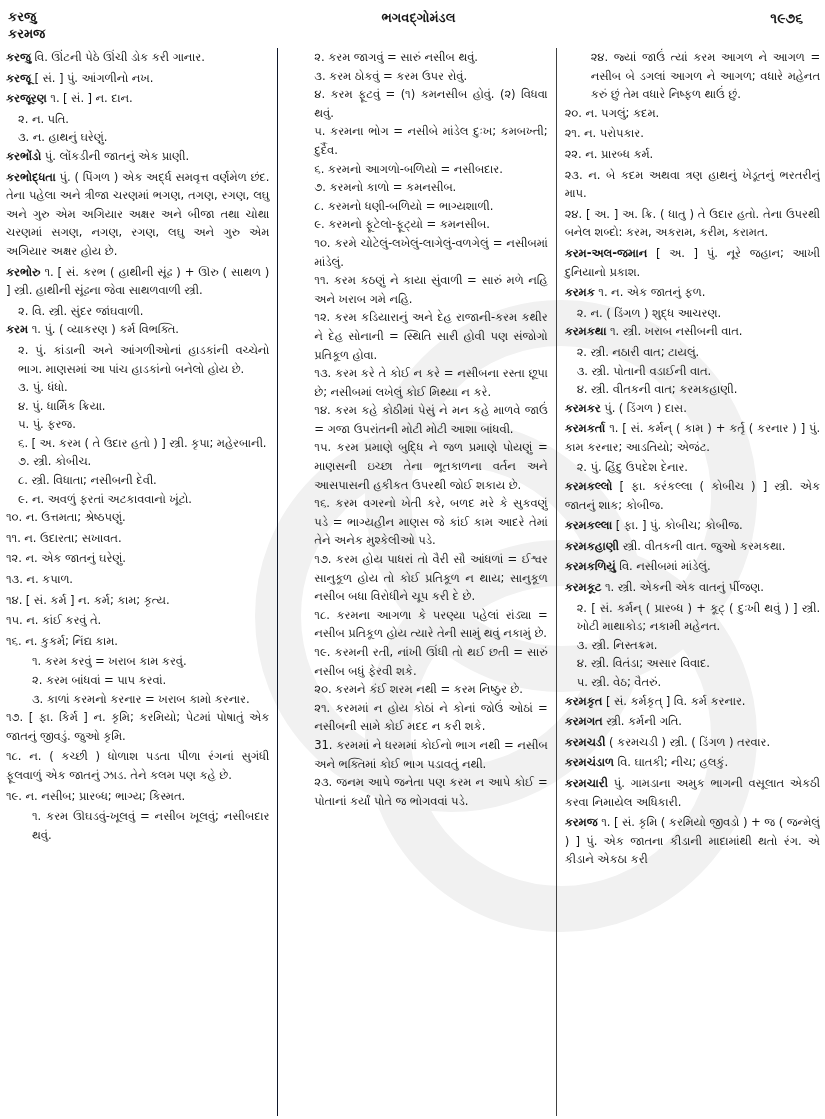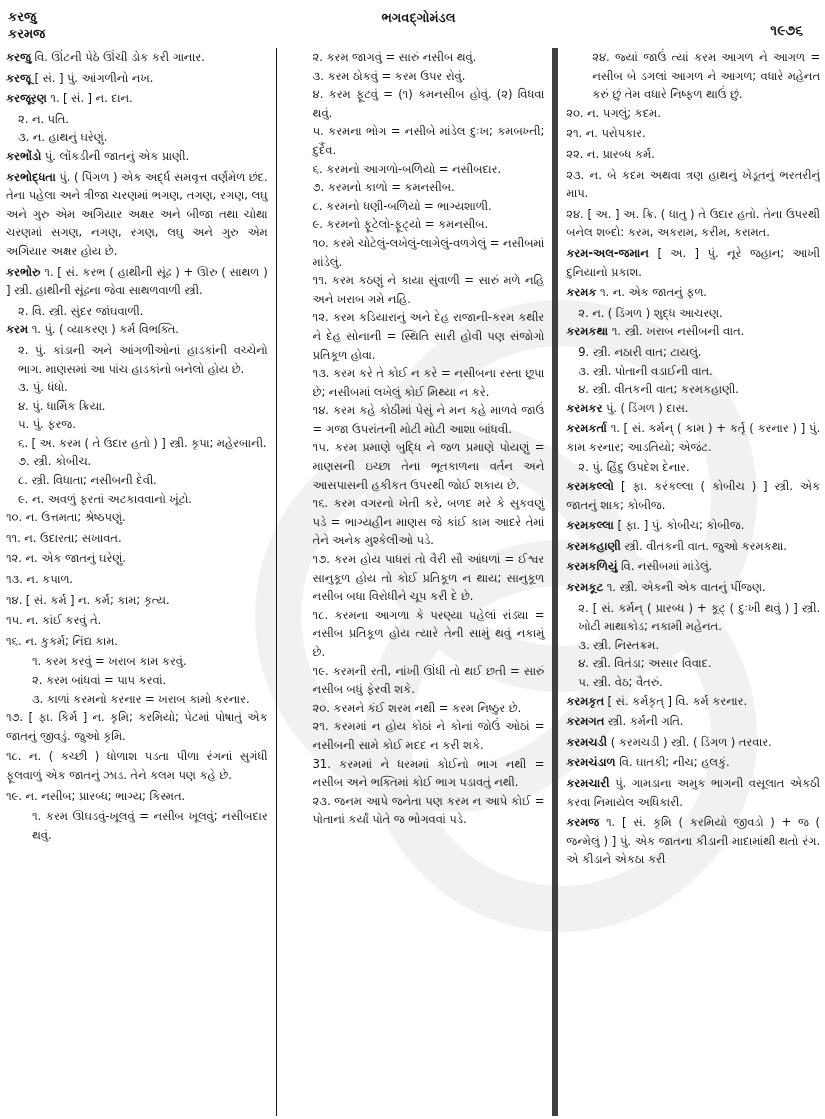--- a/index.html
+++ b/index.html
@@ -13,26 +13,26 @@
     position: absolute; left: 255px; top: 300px; width: 420px; height: 560px;
     pointer-events: none; z-index: 0;
   }
   .watermark div {
     position: absolute; border-radius: 50%;
     border: 46px solid #f1f1f1;
   }
   .header { position: absolute; top: 6px; left: 0; width: 825px; height: 40px; z-index: 1; }
   .hdr-left { position: absolute; left: 8px; top: 2px; font-weight: bold; font-size: 13px; line-height: 17px; }
   .hdr-center { position: absolute; left: 12px; right: 0; top: 4px; text-align: center; font-weight: bold; font-size: 13px; }
-  .hdr-right { position: absolute; right: 22px; top: 16px; font-weight: bold; font-size: 14px; }
+  .hdr-right { position: absolute; right: 22px; top: 4px; font-weight: bold; font-size: 14px; }
   .columns { position: absolute; top: 48px; left: 6px; width: 814px; height: 1068px; display: flex; z-index: 1; }
   .col { overflow: hidden; font-size: 11.6px; line-height: 18.6px; letter-spacing: -0.1px; }
   .col1 { width: 266px; padding-right: 8px; }
   .col2 { width: 262px; padding: 0 8px 0 10px; border-left: 1px solid #0f172a; }
-  .col3 { width: 258px; padding: 0 0 0 8px; border-left: 6px solid #404040; }
+  .col3 { width: 258px; padding: 0 0 0 8px; border-left: 1px solid #404040; }
   .entry { margin: 0 0 2px 0; text-align: justify; }
   .sub { padding-left: 12px; text-indent: 0; text-align: justify; }
   .phr { padding-left: 26px; text-indent: -0px; text-align: justify; }
   .hw { font-weight: bold; }
 </style>
 </head>
 <body>
 
 <div class="watermark">
   <div style="left:0px;top:120px;width:300px;height:300px;"></div>
@@ -112,21 +112,21 @@
       <div class="phr"><span>૨૪. જ્યાં જાઉં ત્યાં કરમ આગળ ને આગળ = નસીબ બે ડગલાં આગળ ને આગળ; વધારે મહેનત કરું છું તેમ વધારે નિષ્ફળ થાઉં છું.</span></div>
       <div class="entry"><span class="hw-num">૨૦. ન. પગલું; કદમ.</span></div>
       <div class="entry"><span class="hw-num">૨૧. ન. પરોપકાર.</span></div>
       <div class="entry"><span class="hw-num">૨૨. ન. પ્રારબ્ધ કર્મ.</span></div>
       <div class="entry"><span class="hw-num">૨૩. ન. બે કદમ અથવા ત્રણ હાથનું ખેડૂતનું ભરતરીનું માપ.</span></div>
       <div class="entry"><span class="hw-num">૨૪. [ અ. ] અ. ક્રિ. ( ધાતુ ) તે ઉદાર હતો. તેના ઉપરથી બનેલ શબ્દો: કરમ, અકરામ, કરીમ, કરામત.</span></div>
       <div class="entry"><span class="hw">કરમ-અલ-જમાન</span><span> [ અ. ] પું. નૂરે જહાન; આખી દુનિયાનો પ્રકાશ.</span></div>
       <div class="entry"><span class="hw">કરમક</span><span> ૧. ન. એક જાતનું ફળ.</span></div>
       <div class="sub"><span>૨. ન. ( ડિંગળ ) શુદ્ધ આચરણ.</span></div>
       <div class="entry"><span class="hw">કરમકથા</span><span> ૧. સ્ત્રી. ખરાબ નસીબની વાત.</span></div>
-      <div class="sub"><span>9. સ્ત્રી. નઠારી વાત; ટાયલું.</span></div>
+      <div class="sub"><span>૨. સ્ત્રી. નઠારી વાત; ટાયલું.</span></div>
       <div class="sub"><span>૩. સ્ત્રી. પોતાની વડાઈની વાત.</span></div>
       <div class="sub"><span>૪. સ્ત્રી. વીતકની વાત; કરમકહાણી.</span></div>
       <div class="entry"><span class="hw">કરમકર</span><span> પું. ( ડિંગળ ) દાસ.</span></div>
       <div class="entry"><span class="hw">કરમકર્તા</span><span> ૧. [ સં. કર્મન્ ( કામ ) + કર્તૃ ( કરનાર ) ] પું. કામ કરનાર; આડતિયો; એજંટ.</span></div>
       <div class="sub"><span>૨. પું. હિંદુ ઉપદેશ દેનાર.</span></div>
       <div class="entry"><span class="hw">કરમકલ્લો</span><span> [ ફા. કરંકલ્લા ( કોબીચ ) ] સ્ત્રી. એક જાતનું શાક; કોબીજ.</span></div>
       <div class="entry"><span class="hw">કરમકલ્લા</span><span> [ ફા. ] પું. કોબીચ; કોબીજ.</span></div>
       <div class="entry"><span class="hw">કરમકહાણી</span><span> સ્ત્રી. વીતકની વાત. જુઓ કરમકથા.</span></div>
       <div class="entry"><span class="hw">કરમકળિયું</span><span> વિ. નસીબમાં માંડેલું.</span></div>
       <div class="entry"><span class="hw">કરમકૂટ</span><span> ૧. સ્ત્રી. એકની એક વાતનું પીંજણ.</span></div>

